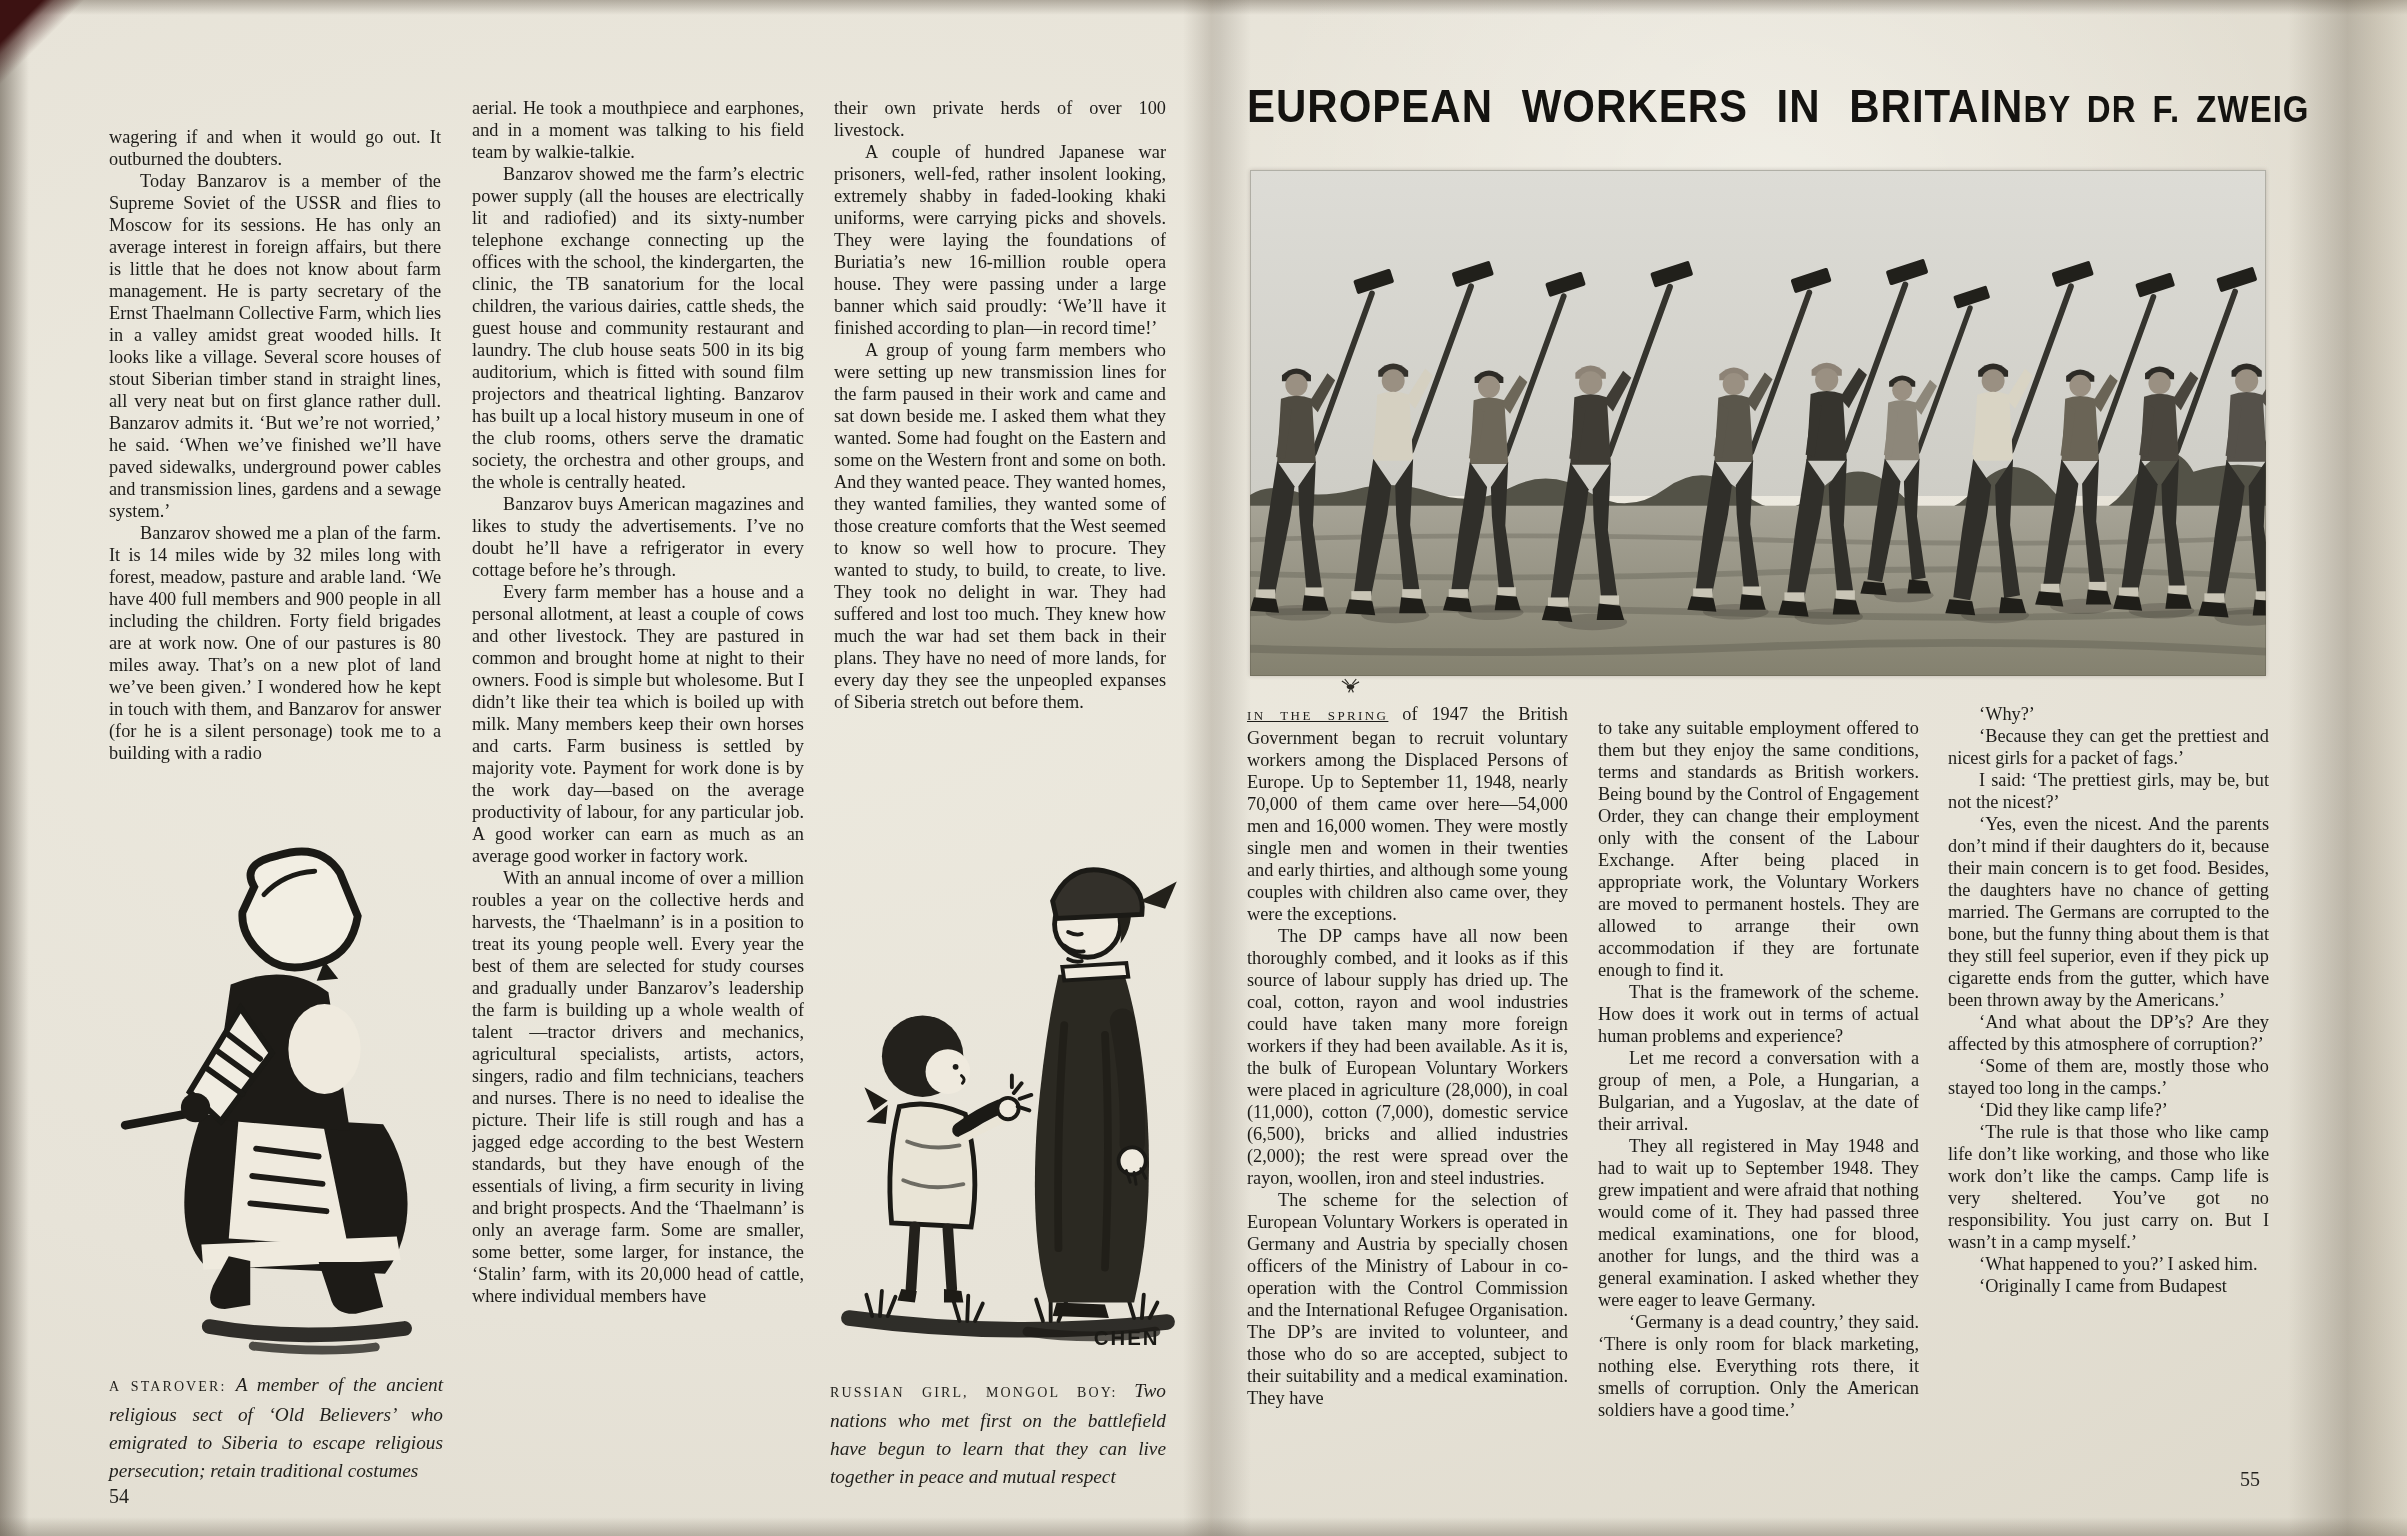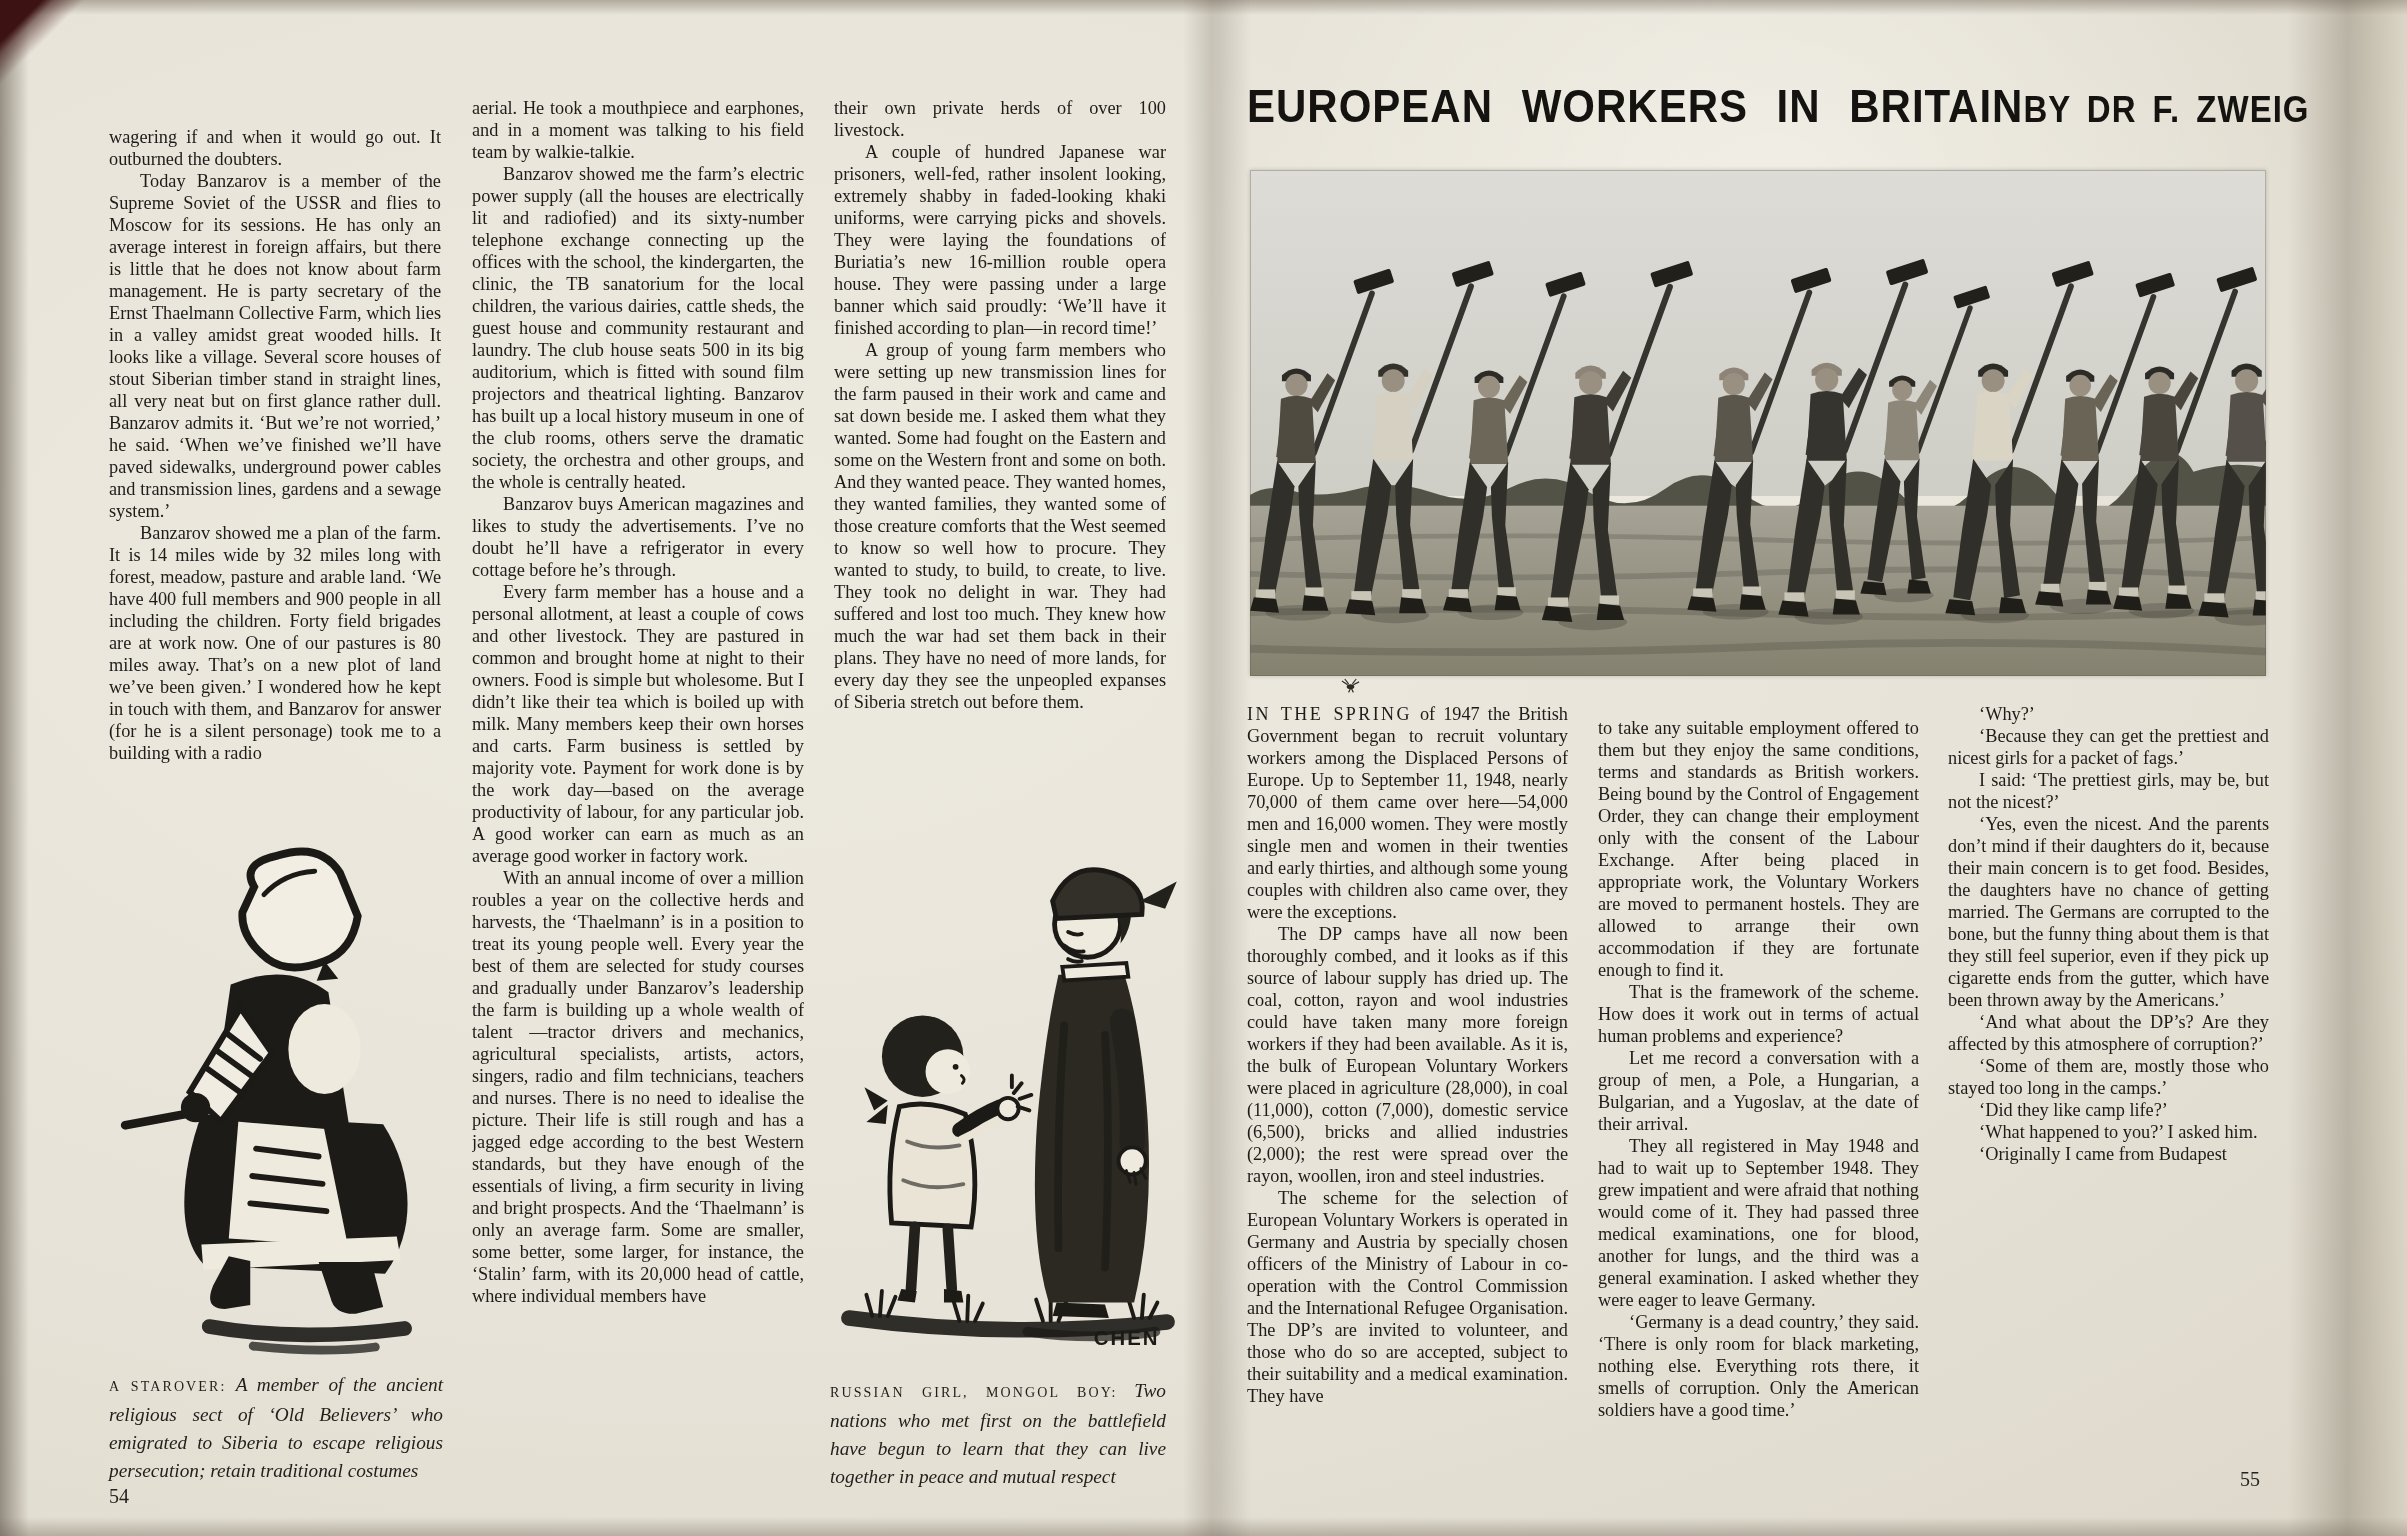--- a/index.html
+++ b/index.html
@@ -17,21 +17,21 @@
   .spine{left:1183px;top:0;width:68px;height:100%;
     background:linear-gradient(to right, rgba(90,78,62,0), rgba(90,78,62,.22) 42%, rgba(60,50,38,.16) 55%, rgba(90,78,62,0));}
   .edge-right{left:2288px;top:0;width:119px;height:100%;
     background:linear-gradient(to right, rgba(105,95,78,0), rgba(105,95,78,.33) 50%, rgba(140,128,106,.28) 72%, rgba(205,196,176,.25));}
   .sheen{left:1236px;top:0;width:1062px;height:676px;background:radial-gradient(ellipse at 50% 30%, rgba(255,255,250,.4), rgba(255,255,250,0) 70%);}
 
   .col{position:absolute;font-size:18.3px;line-height:22px;text-align:justify;overflow:hidden;}
   .col p{margin:0;text-indent:1.7em;}
   .col.cont p:first-child{text-indent:0;}
   .para-lead{text-indent:0 !important;margin:0;}
-  .lead-caps{letter-spacing:2.4px;font-size:18px;}
+  .lead-caps{letter-spacing:2.4px;font-size:13px;text-decoration:underline;}
 
   .headline{position:absolute;left:1247px;top:85px;width:1020px;display:flex;justify-content:space-between;align-items:baseline;font-family:"Liberation Sans", sans-serif;font-weight:700;color:#141310;}
   .headline .title{font-size:42px;letter-spacing:1px;word-spacing:.38em;transform:scaleY(1.12);transform-origin:left bottom;white-space:nowrap;}
   .headline .byline{font-size:33px;letter-spacing:1px;word-spacing:.18em;transform:scaleY(1.12);transform-origin:right bottom;white-space:nowrap;}
 
   .photo{position:absolute;left:1250px;top:170px;width:1016px;height:506px;box-shadow:0 0 3.9px rgba(70,60,50,.25);}
   .illo{position:absolute;}
   .caption{position:absolute;font-style:italic;font-size:19.3px;line-height:28px;text-align:justify;color:#201f1b;}
   .cap-label{font-style:normal;letter-spacing:2.1px;font-size:14px;}
   .pagenum{position:absolute;font-size:20px;color:#24231f;}
@@ -249,20 +249,21 @@
     </div>
 
   <div class="col" style="left:1948px;top:703px;width:321px;height:745px;">
       <p>‘Why?’</p>
       <p>‘Because they can get the prettiest and nicest girls for a packet of fags.’</p>
       <p>I said: ‘The prettiest girls, may be, but not the nicest?’</p>
       <p>‘Yes, even the nicest. And the parents don’t mind if their daughters do it, because their main concern is to get food. Besides, the daughters have no chance of getting married. The Germans are corrupted to the bone, but the funny thing about them is that they still feel superior, even if they pick up cigarette ends from the gutter, which have been thrown away by the Americans.’</p>
       <p>‘And what about the DP’s? Are they affected by this atmosphere of corruption?’</p>
       <p>‘Some of them are, mostly those who stayed too long in the camps.’</p>
       <p>‘Did they like camp life?’</p>
+      <p>‘The rule is that those who like camp life don’t like working, and those who like work don’t like the camps. Camp life is very sheltered. You’ve got no responsibility. You just carry on. But I wasn’t in a camp myself.’</p>
       <p>‘What happened to you?’ I asked him.</p>
       <p>‘Originally I came from Budapest</p>
     </div>
 
   <div class="pagenum" style="left:2240px;top:1468px;">55</div>
 
 </div>
 
 
 </body></html>

